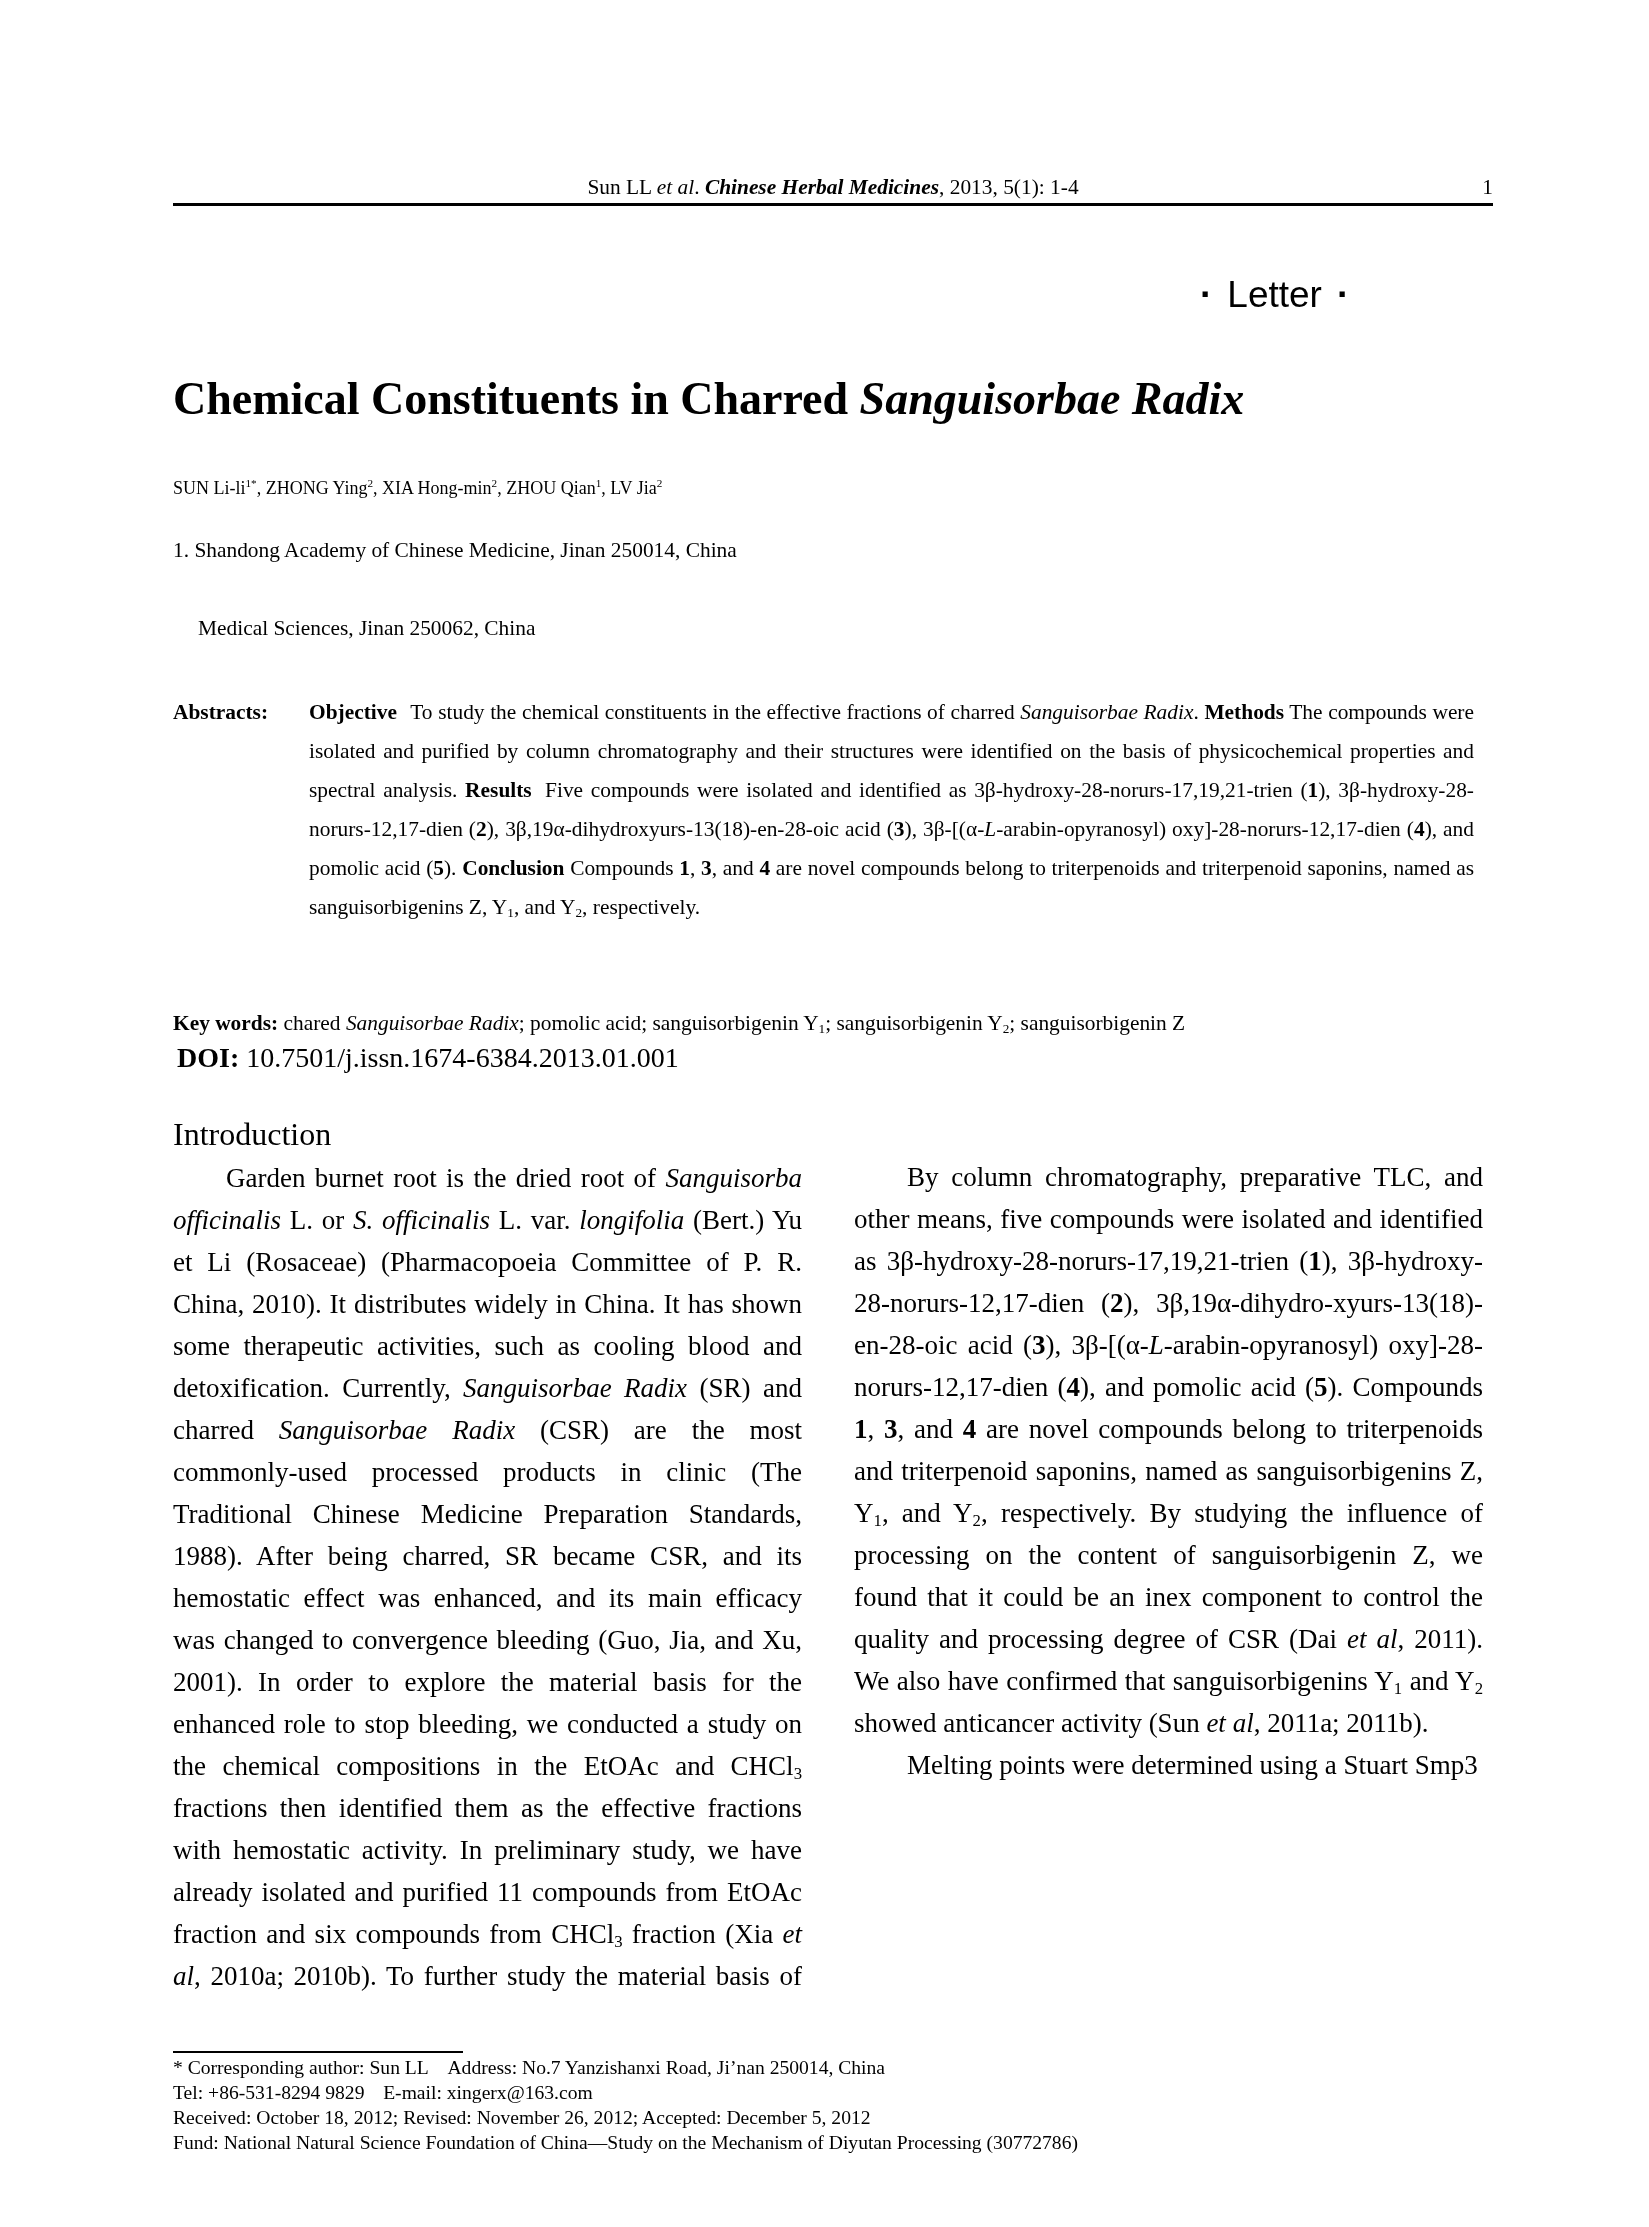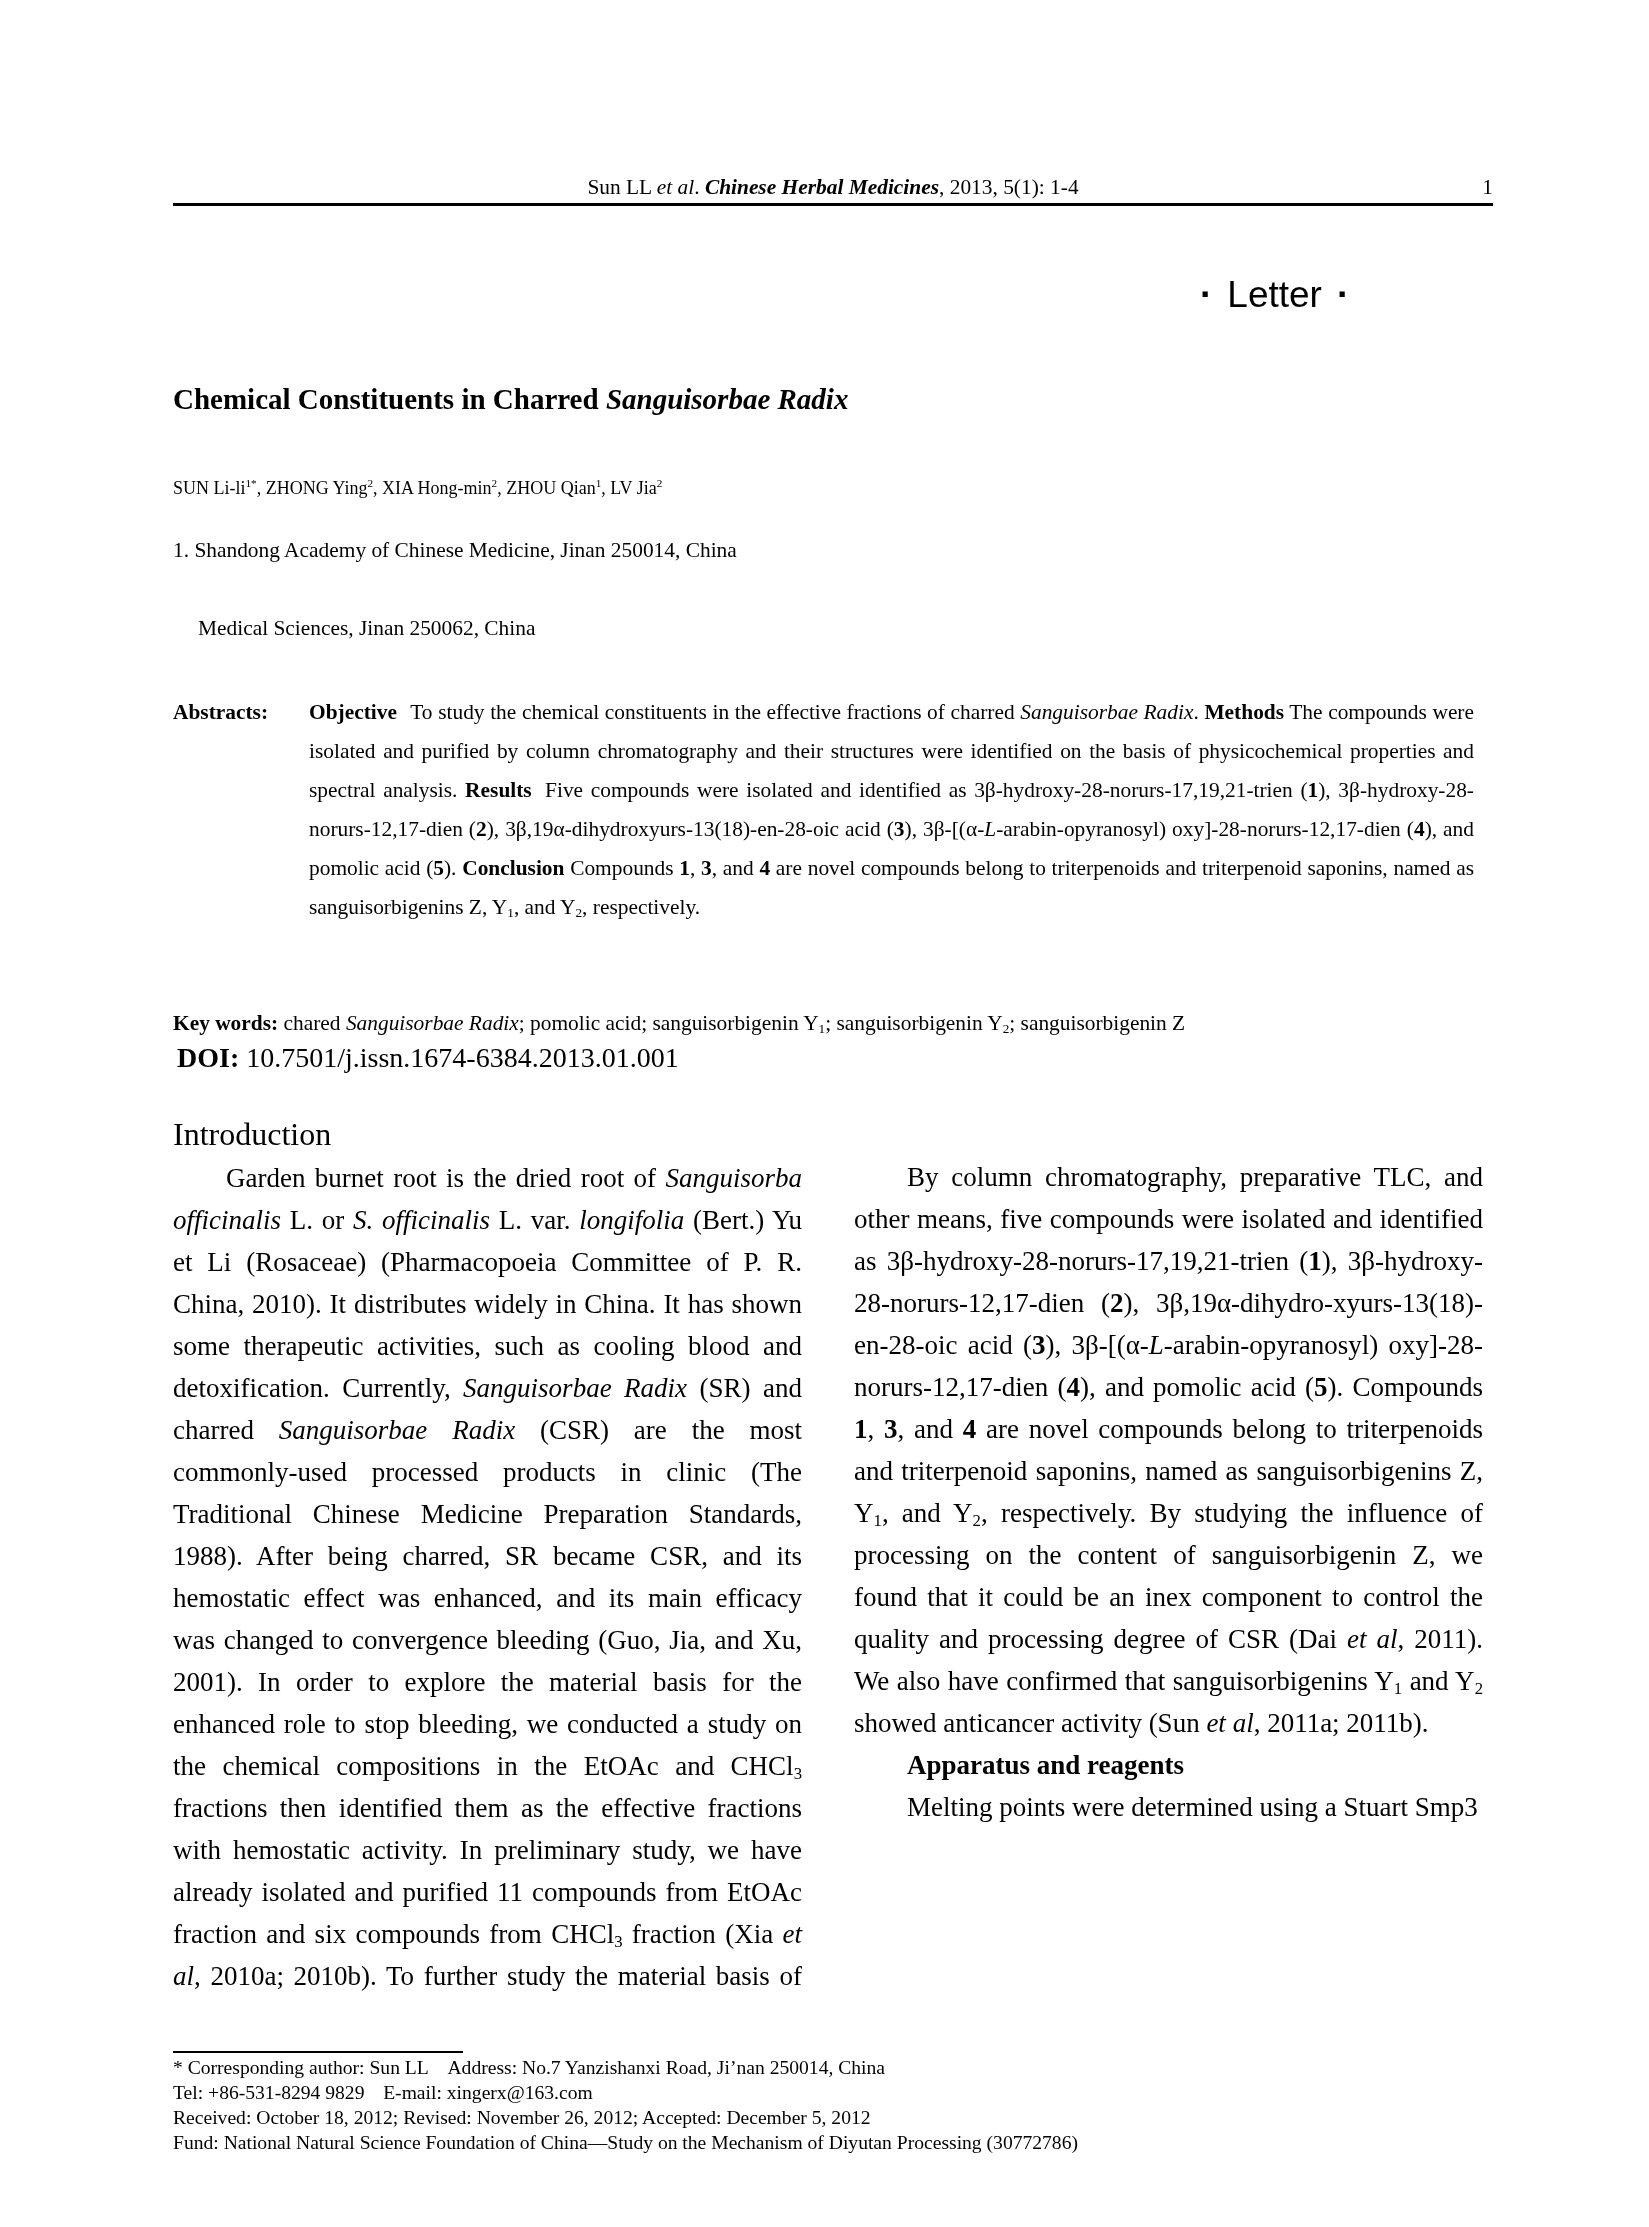--- a/index.html
+++ b/index.html
@@ -15,21 +15,21 @@
   #running-head { left: 173px; top: 173px; width: 1320px; height: 28px;
                   font-size: 21.4px; line-height: 28px; }
   #running-head .center { position: absolute; left: 0; right: 0; text-align: center; }
   #running-head .pageno { position: absolute; right: 0; top: 0; }
   #head-rule { left: 173px; top: 203px; width: 1320px; height: 2.7px; background: #000; }
 
   #article-type { left: 1185px; top: 272px; font-family: "Liberation Sans", "DejaVu Sans", sans-serif;
                   font-size: 37px; line-height: 45px; }
   #article-type .dot { display: inline-block; margin: 0 15px; font-weight: bold; }
 
-  #title { left: 173px; top: 370px; font-size: 29px; line-height: 58px; font-weight: bold; margin: 0; }
+  #title { left: 173px; top: 370px; font-size: 46px; line-height: 58px; font-weight: bold; margin: 0; }
 
   #authors { left: 173px; top: 470px; font-size: 18px; line-height: 36px; }
   .affil { left: 173px; font-size: 21.4px; line-height: 41px; width: 1321px; }
   #affil-1 { top: 530px; }
   #affil-2 { top: 572px; }
   #affil-2 .cont { display: block; padding-left: 25px; margin-top: 36px; }
 
   #abstract { left: 173px; top: 693px; width: 1301px; font-size: 21.4px; line-height: 39px; }
   #abstract .lbl { position: absolute; left: 0; top: 0; font-weight: bold; }
   #abstract .txt { margin-left: 136px; text-align: justify; }
@@ -104,21 +104,20 @@
   <b>DOI:</b><span> 10.7501/j.issn.1674-6384.2013.01.001</span>
 </div>
 
 <div id="col-left" class="abs col">
   <h2>Introduction</h2>
   <p class="indent justlast"><span>Garden burnet root is the dried root of </span><i>Sanguisorba officinalis</i><span> L. or </span><i>S. officinalis</i><span> L. var. </span><i>longifolia</i><span> (Bert.) Yu et Li (Rosaceae) (Pharmacopoeia Committee of P. R. China, 2010). It distributes widely in China. It has shown some therapeutic activities, such as cooling blood and detoxification. Currently, </span><i>Sanguisorbae Radix</i><span> (SR) and charred </span><i>Sanguisorbae Radix</i><span> (CSR) are the most commonly-used processed products in clinic (The Traditional Chinese Medicine Preparation Standards, 1988). After being charred, SR became CSR, and its hemostatic effect was enhanced, and its main efficacy was changed to convergence bleeding (Guo, Jia, and Xu, 2001). In order to explore the material basis for the enhanced role to stop bleeding, we conducted a study on the chemical compositions in the EtOAc and CHCl</span><sub>3</sub><span> fractions then identified them as the effective fractions with hemostatic activity. In preliminary study, we have already isolated and purified 11 compounds from EtOAc fraction and six compounds from CHCl</span><sub>3</sub><span> fraction (Xia </span><i>et al</i><span id="p1-tail">, 2010a; 2010b). To further study the material basis of</span></p>
 </div>
 
 <div id="col-right" class="abs col">
   <p class="indent"><span>By column chromatography, preparative TLC, and other means, five compounds were isolated and identified as 3β-hydroxy-28-norurs-17,19,21-trien (</span><b>1</b><span>), 3β-hydroxy-28-norurs-12,17-dien (</span><b>2</b><span>), 3β,19α-dihydro-xyurs-13(18)-en-28-oic acid (</span><b>3</b><span>), 3β-[(α-</span><i>L</i><span>-arabin-opyranosyl) oxy]-28-norurs-12,17-dien (</span><b>4</b><span>), and pomolic acid (</span><b>5</b><span>). Compounds </span><b>1</b><span>, </span><b>3</b><span>, and </span><b>4</b><span> are novel compounds belong to triterpenoids and triterpenoid saponins, named as sanguisorbigenins Z, Y</span><sub>1</sub><span>, and Y</span><sub>2</sub><span>, respectively. By studying the influence of processing on the content of sanguisorbigenin Z, we found that it could be an inex component to control the quality and processing degree of CSR (Dai </span><i>et al</i><span>, 2011). We also have confirmed that sanguisorbigenins Y</span><sub>1</sub><span> and Y</span><sub>2</sub><span> showed anticancer activity (Sun </span><i>et al</i><span>, 2011a; 2011b).</span></p>
-  <h3>Apparatus and reagents</h3>
   <p class="indent">Melting points were determined using a Stuart Smp3</p>
 </div>
 
 <div id="footnote-rule" class="abs"></div>
 <div id="footnotes" class="abs">
   <div><span>* Corresponding author: Sun LL</span><span class="sp"></span><span>Address: No.7 Yanzishanxi Road, Ji’nan 250014, China</span></div>
   <div><span>Tel: +86-531-8294 9829</span><span class="sp"></span><span>E-mail: xingerx@163.com</span></div>
   <div>Received: October 18, 2012; Revised: November 26, 2012; Accepted: December 5, 2012</div>
   <div>Fund: National Natural Science Foundation of China—Study on the Mechanism of Diyutan Processing (30772786)</div>
 </div>

